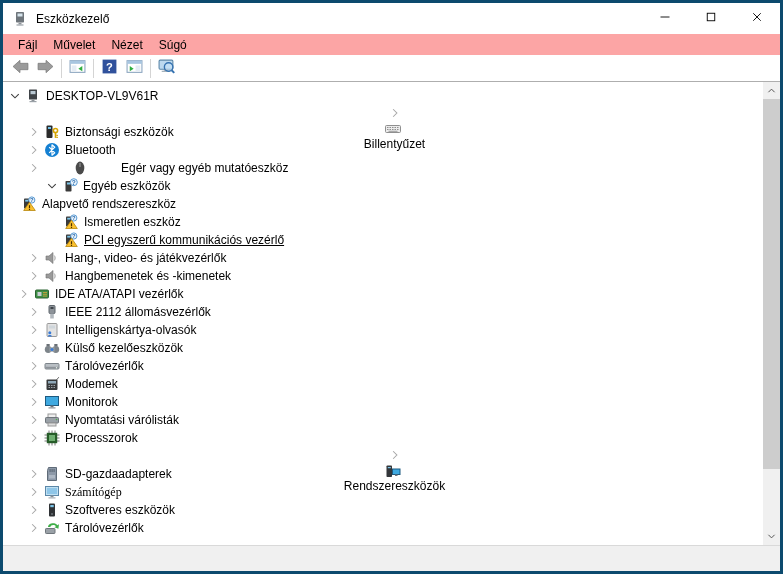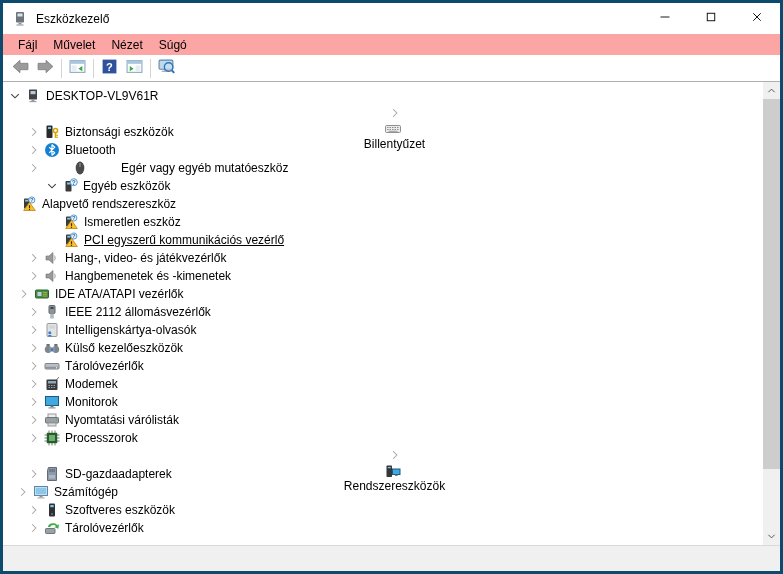--- a/index.html
+++ b/index.html
@@ -506,21 +506,21 @@
               <g fill="#5f6b78">
                 <rect x="5.5" y="3" width="1.2" height="3"></rect>
                 <rect x="7.5" y="3" width="1.2" height="3"></rect>
                 <rect x="9.5" y="3" width="1.2" height="3"></rect>
               </g>
               <rect x="5" y="9" width="6" height="3.5" fill="#aeb8c4"></rect>
             </svg>
           </span>
           <span class="tree-label">SD-gazdaadapterek</span>
         </div>
-        <div class="tree-row" style="padding-left: 12px;">
+        <div class="tree-row" style="padding-left: 23px; font-family: Liberation Serif, serif;">
           <span class="chevron">
             <svg viewBox="0 0 16 16">
               <path d="M5.5 3 L10.5 8 L5.5 13" fill="none" stroke="#a6a6a6" stroke-width="1.4"></path>
             </svg>
           </span>
           <span class="tree-icon">
             <svg viewBox="0 0 16 16">
               <rect x="1.5" y="2.5" width="13" height="9" fill="#bfe0f2" stroke="#5b87a8"></rect>
               <rect x="3" y="4" width="10" height="6" fill="#8fc6e8"></rect>
               <rect x="6.5" y="11.5" width="3" height="1.8" fill="#8a9197"></rect>

